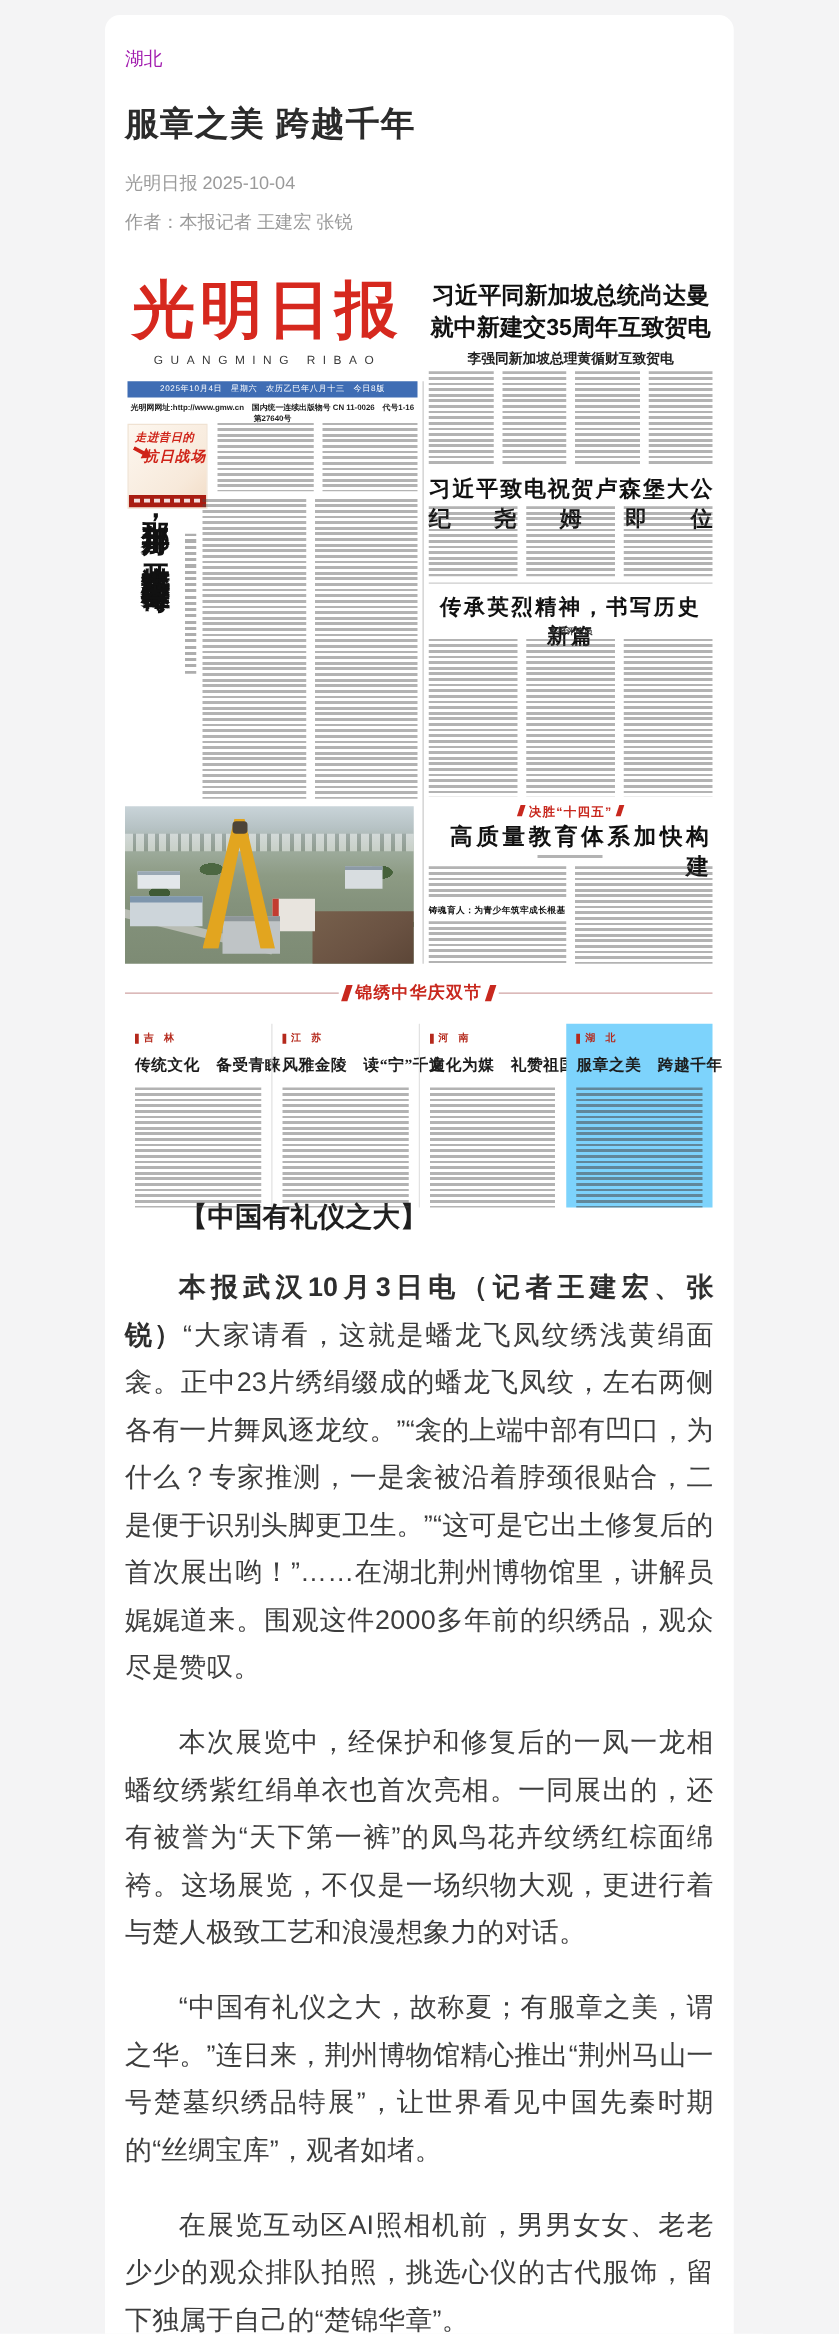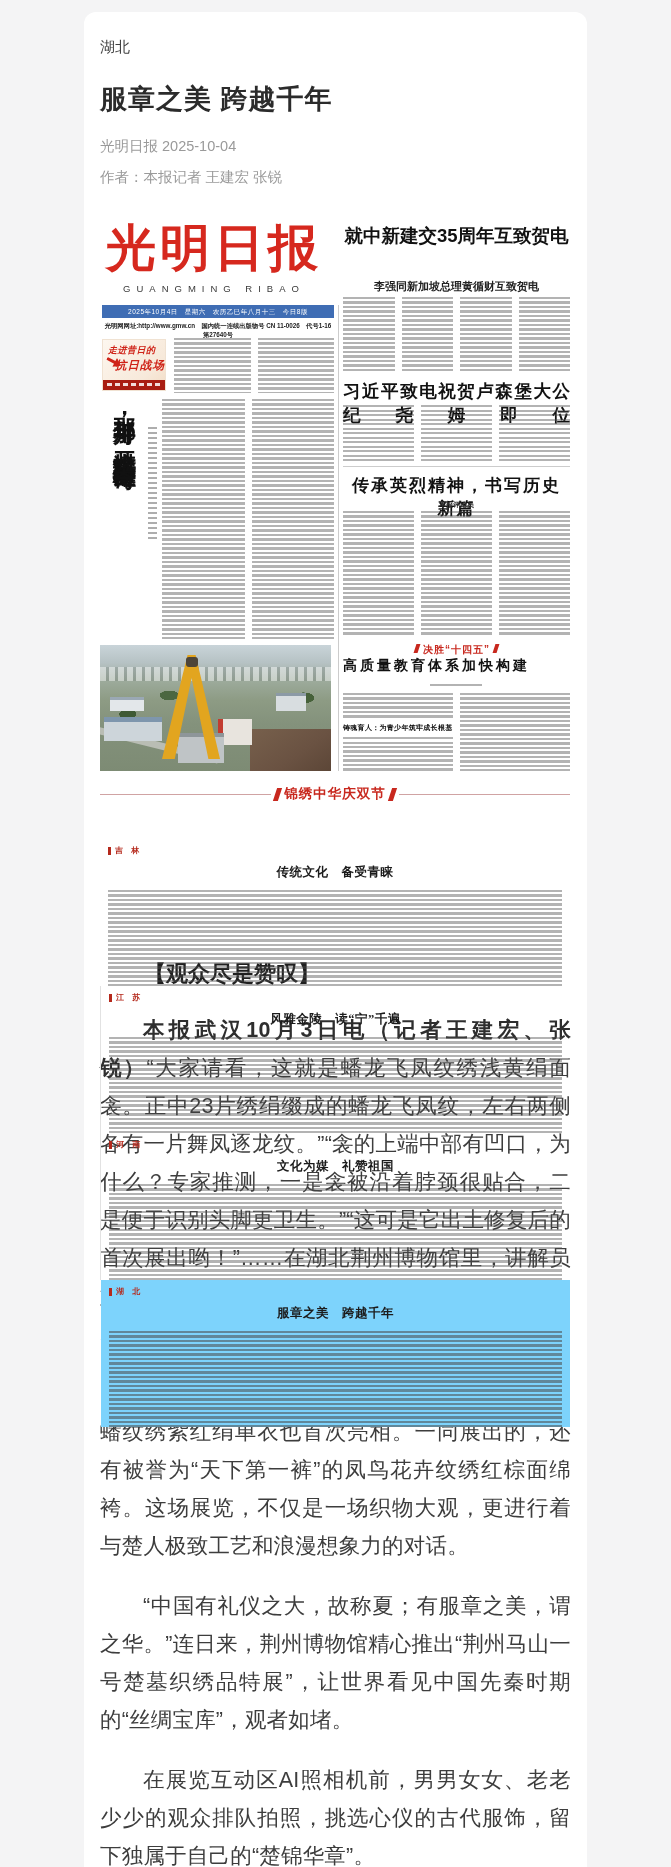--- a/index.html
+++ b/index.html
@@ -6,21 +6,21 @@
   body{
     width:671px;height:1867px;overflow:hidden;
     background:#f4f4f5;
     font-family:"Liberation Sans","DejaVu Sans",sans-serif;
     -webkit-font-smoothing:antialiased;
   }
   .card{
     width:471px;margin:12px auto 0;background:#fff;border-radius:12px;
     padding:26px 16px 60px;min-height:1830px;box-sizing:content-box;
   }
-  .category{font-size:15px;color:#404040;}
+  .category{font-size:15px;color:#a21caf;}
   .title{font-size:27px;font-weight:600;color:#2b2b2b;margin:24px 0 0;letter-spacing:1px;}
   .meta{font-size:14.5px;color:#9a9a9a;margin-top:20px;}
   .author{font-size:14.5px;color:#9a9a9a;margin-top:12px;}
 
   
   .np{position:relative;width:470px;height:730px;margin-top:26px;background:#fff;
       font-family:"Liberation Serif","DejaVu Serif",serif;}
   .np *{box-sizing:border-box;}
   .abs{position:absolute;}
   .micro{background:repeating-linear-gradient(180deg,#4a4a4a 0 2.2px,transparent 2.2px 4.5px);opacity:.42;}
@@ -32,41 +32,41 @@
   .np-latin{left:0;top:70px;width:228px;text-align:center;font-size:9.5px;letter-spacing:6px;color:#3a3a3a;
     font-family:"Liberation Sans",sans-serif;}
   .np-head1{left:243px;top:10px;width:227px;text-align:center;
     font-family:"Liberation Sans",sans-serif;font-weight:800;font-size:18.5px;line-height:26px;color:#111;}
   .np-subhead{left:243px;top:66px;width:227px;text-align:center;
     font-family:"Liberation Sans",sans-serif;font-weight:700;font-size:11px;color:#222;}
   .np-datebar{left:2px;top:92px;width:232px;height:13px;background:#3f6db4;color:#fff;
     font-family:"Liberation Sans",sans-serif;font-size:6.5px;line-height:13px;text-align:center;letter-spacing:.5px;}
   .np-infoline{left:2px;top:109px;width:232px;font-family:"Liberation Sans",sans-serif;
     font-weight:700;font-size:6.3px;color:#222;text-align:center;}
-  .np-promo{left:2px;top:126px;width:64px;height:52px;border:1px solid #f0e2d2;
+  .np-promo{left:2px;top:126px;width:64px;height:68px;border:1px solid #f0e2d2;
     background:linear-gradient(135deg,#fdf7ef 0%,#f7e9da 70%,#f2dcc6 100%);overflow:hidden;}
   .np-promo .l1{font-style:italic;font-weight:800;font-size:9px;color:#cf2318;margin:4px 0 0 5px;letter-spacing:.5px;}
   .np-promo .l2{font-style:italic;font-weight:800;font-size:11.5px;color:#cf2318;margin:1px 0 0 12px;letter-spacing:1px;}
   .np-promo .arrow{position:absolute;left:3px;top:17px;width:16px;height:10px;background:#cf2318;
     clip-path:polygon(0 35%,55% 35%,55% 0,100% 50%,55% 100%,55% 65%,0 65%);transform:rotate(28deg);}
   .np-promo .bar{position:absolute;left:0;bottom:0;width:100%;height:10px;background:#a91d12;}
   .np-promo .bar i{display:block;height:3px;margin:3px 4px 0;opacity:.85;
     background:repeating-linear-gradient(90deg,#fff 0 5px,transparent 5px 8px);}
   .np-vhead{left:2px;top:186px;width:42px;height:244px;
     writing-mode:vertical-rl;font-weight:700;font-size:23px;line-height:40px;letter-spacing:2px;color:#111;}
   .np-rule{background:#ccc;}
   .np-lux-head{left:243px;top:166px;width:227px;font-weight:700;font-size:17.5px;color:#111;
     text-align:justify;text-align-last:justify;}
   .np-heroes-head{left:243px;top:261px;width:227px;text-align:center;font-weight:700;font-size:17px;
     letter-spacing:2px;color:#111;}
   .np-byline{left:243px;top:287px;width:227px;text-align:center;font-size:7px;color:#333;font-weight:700;}
   .np-edu-tag{left:243px;top:430px;width:227px;text-align:center;color:#c8281e;
     font-family:"Liberation Sans",sans-serif;font-weight:800;font-size:10px;letter-spacing:1px;}
   .np-edu-tag .mk{display:inline-block;width:4px;height:9px;background:#c8281e;transform:skewX(-18deg);margin:0 4px;}
-  .np-edu-head{left:243px;top:444px;width:227px;text-align:left;font-weight:700;font-size:14px;
+  .np-edu-head{left:243px;top:444px;width:227px;text-align:right;font-weight:700;font-size:18px;
     letter-spacing:3px;color:#111;}
   .np-subh{font-family:"Liberation Sans",sans-serif;font-weight:800;font-size:7px;color:#111;
     margin:4px 0;letter-spacing:.3px;}
   
   .np-photo{left:0;top:432px;width:231px;height:126px;overflow:hidden;
     background:linear-gradient(180deg,#c9d4d9 0%,#b6c2c4 14%,#9dab9c 28%,#8d9b84 44%,#84927c 62%,#7d8b74 100%);}
   .np-photo .skyline{position:absolute;left:0;top:22px;width:100%;height:14px;opacity:.55;
     background:repeating-linear-gradient(90deg,rgba(255,255,255,.8) 0 6px,rgba(110,120,115,.5) 6px 9px);}
   .np-photo .trees{position:absolute;inset:0;
     background:
@@ -85,21 +85,21 @@
   .np-photo .road{position:absolute;left:-10px;top:96px;width:130px;height:7px;background:#b9bdb4;transform:rotate(14deg);}
   .np-photo .frame{position:absolute;left:62px;top:10px;width:58px;height:104px;background:#e2a51f;
     clip-path:polygon(44% 0,58% 0,100% 100%,80% 100%,51% 22%,22% 100%,0 100%);}
   .np-photo .wheel{position:absolute;left:86px;top:12px;width:12px;height:10px;background:#4d4438;border-radius:3px;}
   .np-photo .shaft{position:absolute;left:78px;top:88px;width:46px;height:30px;background:#bfc4c6;border-top:4px solid #8e9699;}
   
   .np-banner{left:0;top:572px;width:470px;display:flex;align-items:center;gap:4px;justify-content:center;}
   .np-banner .ln{flex:1;height:1px;background:#d0a3a3;}
   .np-banner .mk{width:5px;height:13px;background:#c8281e;transform:skewX(-18deg);}
   .np-banner .tx{color:#c8281e;font-family:"Liberation Sans",sans-serif;font-weight:800;font-size:13.5px;letter-spacing:1px;}
-  .np-strip{left:0;top:626px;width:470px;display:flex;flex-direction:column;}
+  .np-strip{left:0;top:606px;width:470px;display:flex;}
   .np-col{flex:1;padding:6px 8px 0;min-width:0;}
   .np-col + .np-col{border-left:1px solid #e2e2e2;}
   .np-col .label{display:flex;align-items:center;gap:4px;color:#b5291c;
     font-family:"Liberation Sans",sans-serif;font-weight:700;font-size:8px;letter-spacing:3px;}
   .np-col .label i{width:3px;height:8px;background:#b5291c;}
   .np-col .hl{font-weight:700;font-size:12.5px;color:#1c1c1c;text-align:center;margin:8px 0 9px;letter-spacing:.5px;white-space:nowrap;}
   .np-col.hot{background:#7dd3fc;border-left:none;margin-left:1px;}
   .np-col.hot .micro{opacity:.55;}
 
   
@@ -117,20 +117,21 @@
   <h1 class="title">服章之美 跨越千年</h1>
   <div class="meta">光明日报 2025-10-04</div>
   <div class="author">作者：本报记者 王建宏 张锐</div>
 
   <div class="np">
 
     <div class="abs np-logo">光明日报</div>
     <div class="abs np-latin">GUANGMING RIBAO</div>
 
     <div class="abs np-head1">
+      <div>习近平同新加坡总统尚达曼</div>
       <div>就中新建交35周年互致贺电</div>
     </div>
     <div class="abs np-subhead">李强同新加坡总理黄循财互致贺电</div>
     <div class="abs mcols" style="left:243px;top:84px;width:227px;height:76px;">
       <div class="mc micro"></div>
         <div class="mc micro"></div>
         <div class="mc micro"></div>
         <div class="mc micro"></div>
     </div>
 
@@ -239,21 +240,21 @@
             <i></i>
             <span>湖 北</span>
           </div>
         <div class="hl">服章之美　跨越千年</div>
         <div class="micro" style="height:96px;"></div>
       </div>
     </div>
   </div>
 
   <div class="article">
-    <div class="sec-head">【观众尽是赞叹】</div>
+    <div class="sec-head">【中国有礼仪之大】</div>
     <p><span class="lead">本报武汉10月3日电（记者王建宏、张锐）</span><span>“大家请看，这就是蟠龙飞凤纹绣浅黄绢面衾。正中23片绣绢缀成的蟠龙飞凤纹，左右两侧各有一片舞凤逐龙纹。”“衾的上端中部有凹口，为什么？专家推测，一是衾被沿着脖颈很贴合，二是便于识别头脚更卫生。”“这可是它出土修复后的首次展出哟！”……在湖北荆州博物馆里，讲解员娓娓道来。围观这件2000多年前的织绣品，观众尽是赞叹。</span></p>
     <p><span>本次展览中，经保护和修复后的一凤一龙相蟠纹绣紫红绢单衣也首次亮相。一同展出的，还有被誉为“天下第一裤”的凤鸟花卉纹绣红棕面绵袴。这场展览，不仅是一场织物大观，更进行着与楚人极致工艺和浪漫想象力的对话。</span></p>
     <p><span>“中国有礼仪之大，故称夏；有服章之美，谓之华。”连日来，荆州博物馆精心推出“荆州马山一号楚墓织绣品特展”，让世界看见中国先秦时期的“丝绸宝库”，观者如堵。</span></p>
     <p><span>在展览互动区AI照相机前，男男女女、老老少少的观众排队拍照，挑选心仪的古代服饰，留下独属于自己的“楚锦华章”。</span></p>
 
   </div>
 
 </div>
 
 </body></html>

